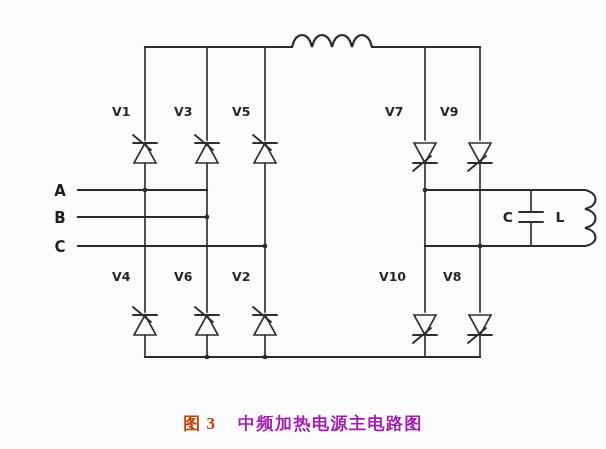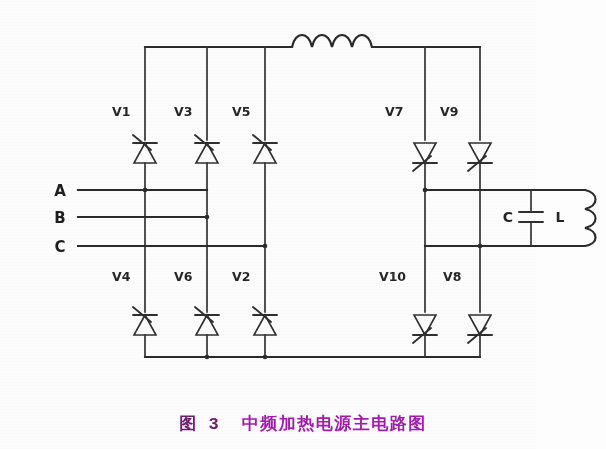--- a/index.html
+++ b/index.html
@@ -36,24 +36,24 @@
     left: 0;
     top: 398px;
     width: 606px;
     height: 50px;
     display: flex;
     align-items: center;
     justify-content: center;
     gap: 22px;
   }
   .caption-num {
-    font-family: Liberation Mono, monospace;
+    font-family: Liberation Serif, serif;
     font-size: 17px;
     font-weight: bold;
-    color: #701a75;
+    color: #c2410c;
     letter-spacing: 1px;
   }
   .caption-text {
     font-family: "DejaVu Sans", sans-serif;
     font-size: 17px;
     font-weight: bold;
     color: #a21caf;
     letter-spacing: 1.5px;
   }
   

